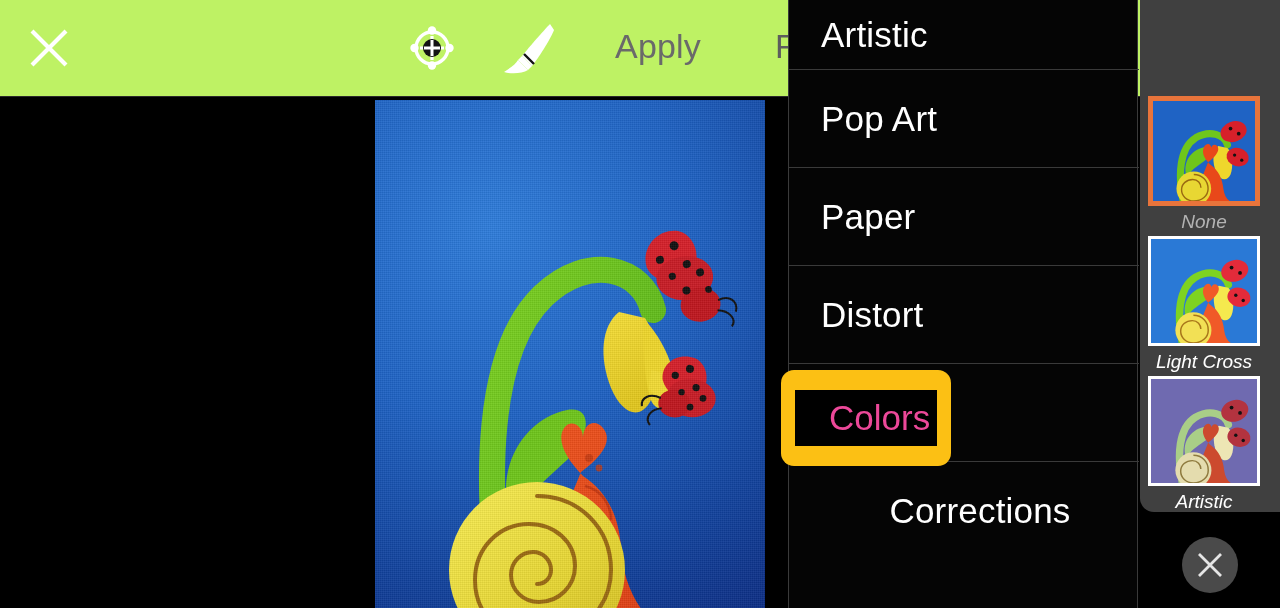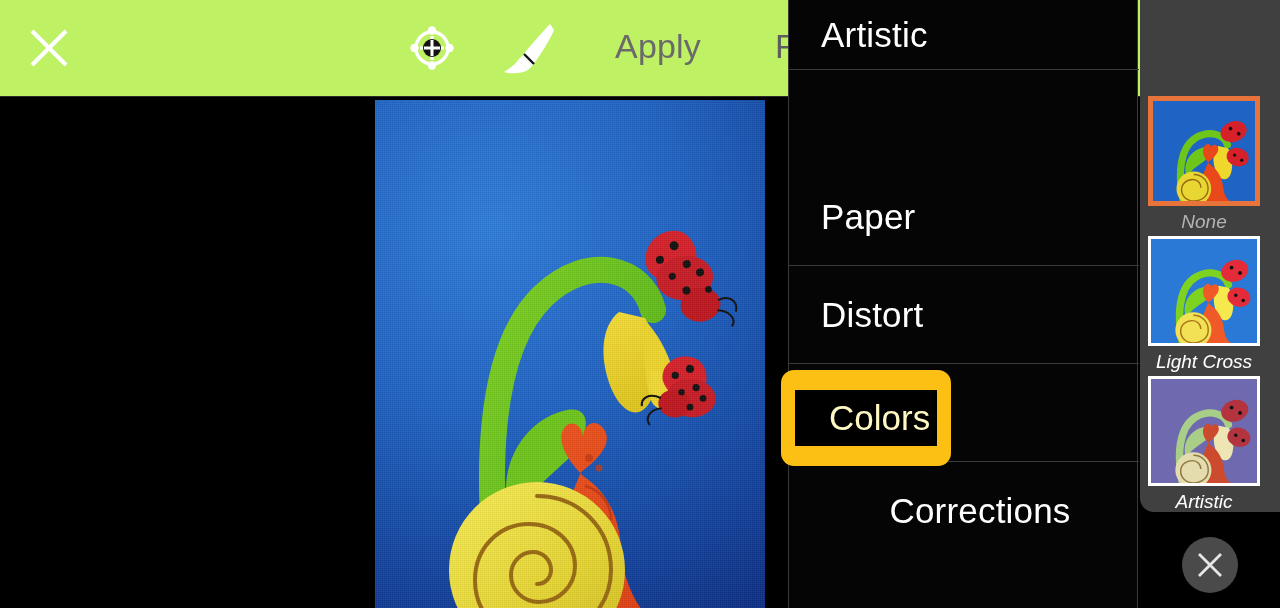--- a/index.html
+++ b/index.html
@@ -81,21 +81,21 @@
     z-index:5;
   }
   .hl-inner {
     position:absolute; left:14px; top:20px;
     width:142px; height:56px;
     background:#000000;
   }
   .hl-label {
     position:absolute; left:0; top:0; width:350px; height:96px;
     display:flex; align-items:center;
-    font-size:35px; color:#fef9c3; padding-left:40px;
+    font-size:35px; color:#ec4899; padding-left:40px;
     z-index:6;
   }
 
   
   .rail {
     position:absolute; left:1140px; top:0; width:154px; height:512px;
     background:#404040;
     border-radius:0 0 14px 14px;
     overflow:hidden;
     font-style:italic;
@@ -262,20 +262,23 @@
       <svg width="56" height="48" viewBox="0 0 56 48">
         <path d="M8 26 L22 40 L48 10" stroke="#fff" stroke-width="5" fill="none" stroke-linecap="butt" stroke-linejoin="miter"></path>
       </svg>
     </div>
   </div>
 
   <div class="menu">
     <div class="menu-item first" style="top:0">
       <span class="label">Artistic</span>
     </div>
+    <div class="menu-item" style="top:70px">
+      <span class="label">Pop Art</span>
+    </div>
     <div class="menu-item" style="top:266px">
       <span class="label">Distort</span>
     </div>
     <div class="menu-item" style="top:168px">
       <span class="label">Paper</span>
     </div>
     <div class="menu-item" style="top:364px"></div>
     <div class="menu-item last" style="top:462px">
       <span class="label">Corrections</span>
     </div>

